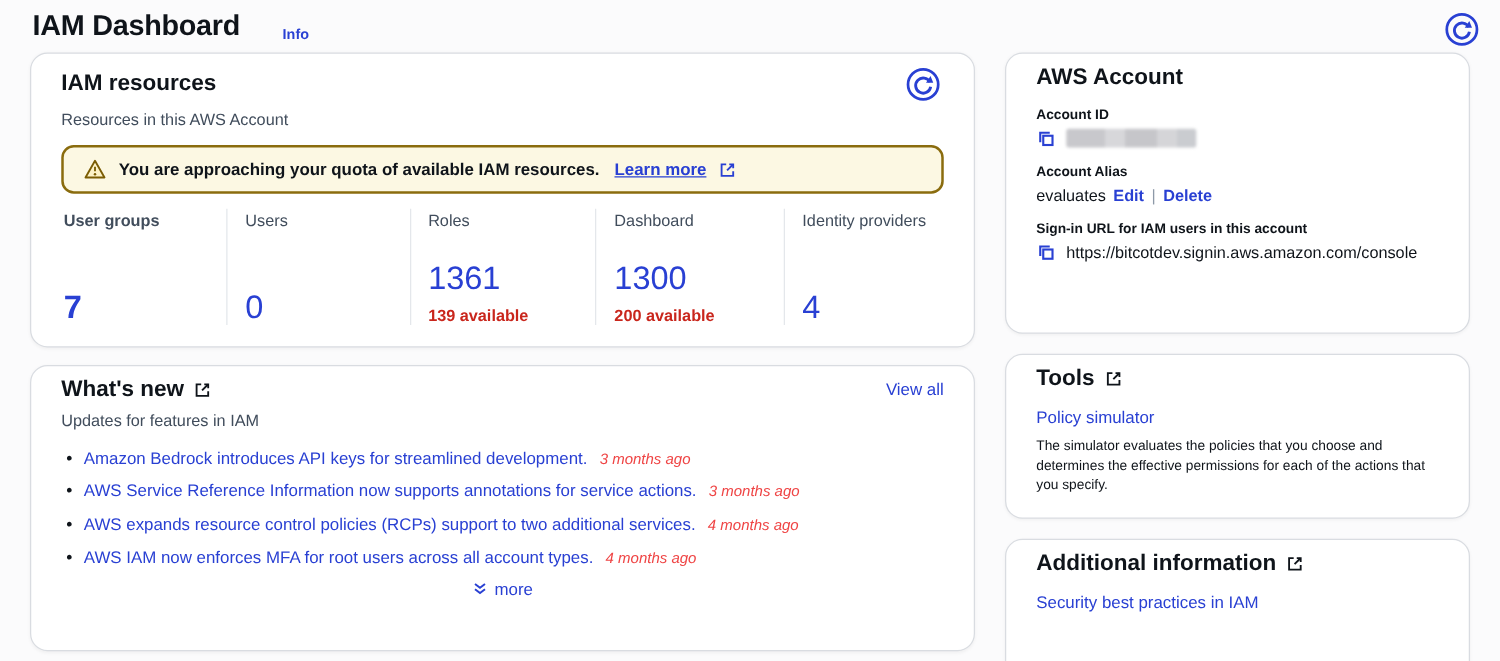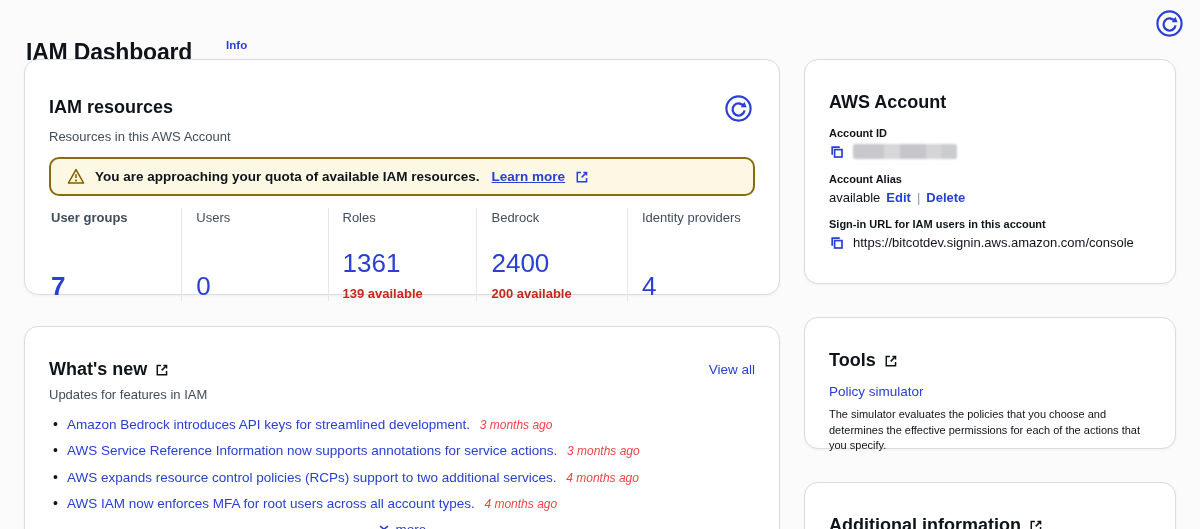--- a/index.html
+++ b/index.html
@@ -12,31 +12,31 @@
   *{box-sizing:border-box;}
   html,body{margin:0;padding:0;}
   body{
     width:1200px;height:529px;overflow:hidden;
     background:#fbfbfc;color:var(--text);
     font-family:"Liberation Sans",sans-serif;
   }
   a{cursor:pointer;}
   
   .page-header{display:flex;align-items:flex-start;justify-content:space-between;padding:7px 14px 0 26px;height:40px;}
-  .title-wrap{display:flex;align-items:flex-start;gap:9px;margin-top:32px;}
+  .title-wrap{display:flex;align-items:flex-end;gap:9px;}
   .page-title{font-size:23px;font-weight:700;margin:0;letter-spacing:-0.2px;}
   .info-link{font-size:11.5px;font-weight:700;color:var(--accent);text-decoration:none;padding-left:25px;}
   .refresh-btn{background:none;border:none;padding:0;margin:2px 2px 0 0;color:var(--accent);cursor:pointer;width:29px;height:29px;}
   .refresh-svg{width:29px;height:29px;display:block;}
   
   .main{display:flex;gap:24px;padding:2px 24px 0;}
   .col-left{flex:1;display:flex;flex-direction:column;gap:14px;min-width:0;}
   .col-right{width:372px;flex:none;display:flex;flex-direction:column;gap:16px;}
   .card{background:#fff;border:1px solid var(--card-border);border-radius:14px;
-        box-shadow:0 1px 3px rgba(15,20,26,.05);padding:32px 24px 18px;margin-top:17px;}
+        box-shadow:0 1px 3px rgba(15,20,26,.05);padding:8px 24px 18px;}
   .card-head{display:flex;align-items:center;justify-content:space-between;}
   .card-title{font-size:18px;font-weight:700;margin:0;display:flex;align-items:center;gap:8px;line-height:1.2;}
   .ext-icon{width:14px;height:14px;flex:none;color:var(--text);}
   .subtitle{font-size:13px;color:var(--muted);margin-top:6px;}
   
   #iam-resources{height:236px;}
   .warning-banner{margin-top:13px;border:2px solid #8a6c0e;background:#fcf8e3;border-radius:10px;
                   padding:9px 16px;display:flex;align-items:center;gap:10px;
                   font-size:13.5px;font-weight:700;}
   .warn-icon{width:18px;height:17px;flex:none;}
@@ -145,23 +145,23 @@
           </div>
         </div>
         <div class="stat">
           <div class="stat-label">Roles</div>
           <div class="stat-bottom">
             <a class="stat-value">1361</a>
             <div class="stat-avail">139 available</div>
           </div>
         </div>
         <div class="stat">
-          <div class="stat-label">Bedrock</div>
-          <div class="stat-bottom">
-            <a class="stat-value">2400</a>
+          <div class="stat-label">Dashboard</div>
+          <div class="stat-bottom">
+            <a class="stat-value">1300</a>
             <div class="stat-avail">200 available</div>
           </div>
         </div>
         <div class="stat">
           <div class="stat-label">Identity providers</div>
           <div class="stat-bottom">
             <a class="stat-value">4</a>
             
           </div>
         </div>
@@ -225,21 +225,21 @@
             <path d="M10.8 3.2 H3.2 V10.8"></path>
             <rect x="5.6" y="5.6" width="7.4" height="7.4"></rect>
           </svg>
           <div class="redacted"></div>
         </div>
       </div>
 
       <div class="field">
         <div class="field-label">Account Alias</div>
         <div class="alias-row">
-          <span>available</span>
+          <span>evaluates</span>
           <a class="inline-link">Edit</a>
           <span class="sep">|</span>
           <a class="inline-link">Delete</a>
         </div>
       </div>
 
       <div class="field">
         <div class="field-label">Sign-in URL for IAM users in this account</div>
         <div class="field-row">
           <svg class="copy-icon" viewBox="0 0 16 16" fill="none" stroke="currentColor" stroke-width="1.7">

